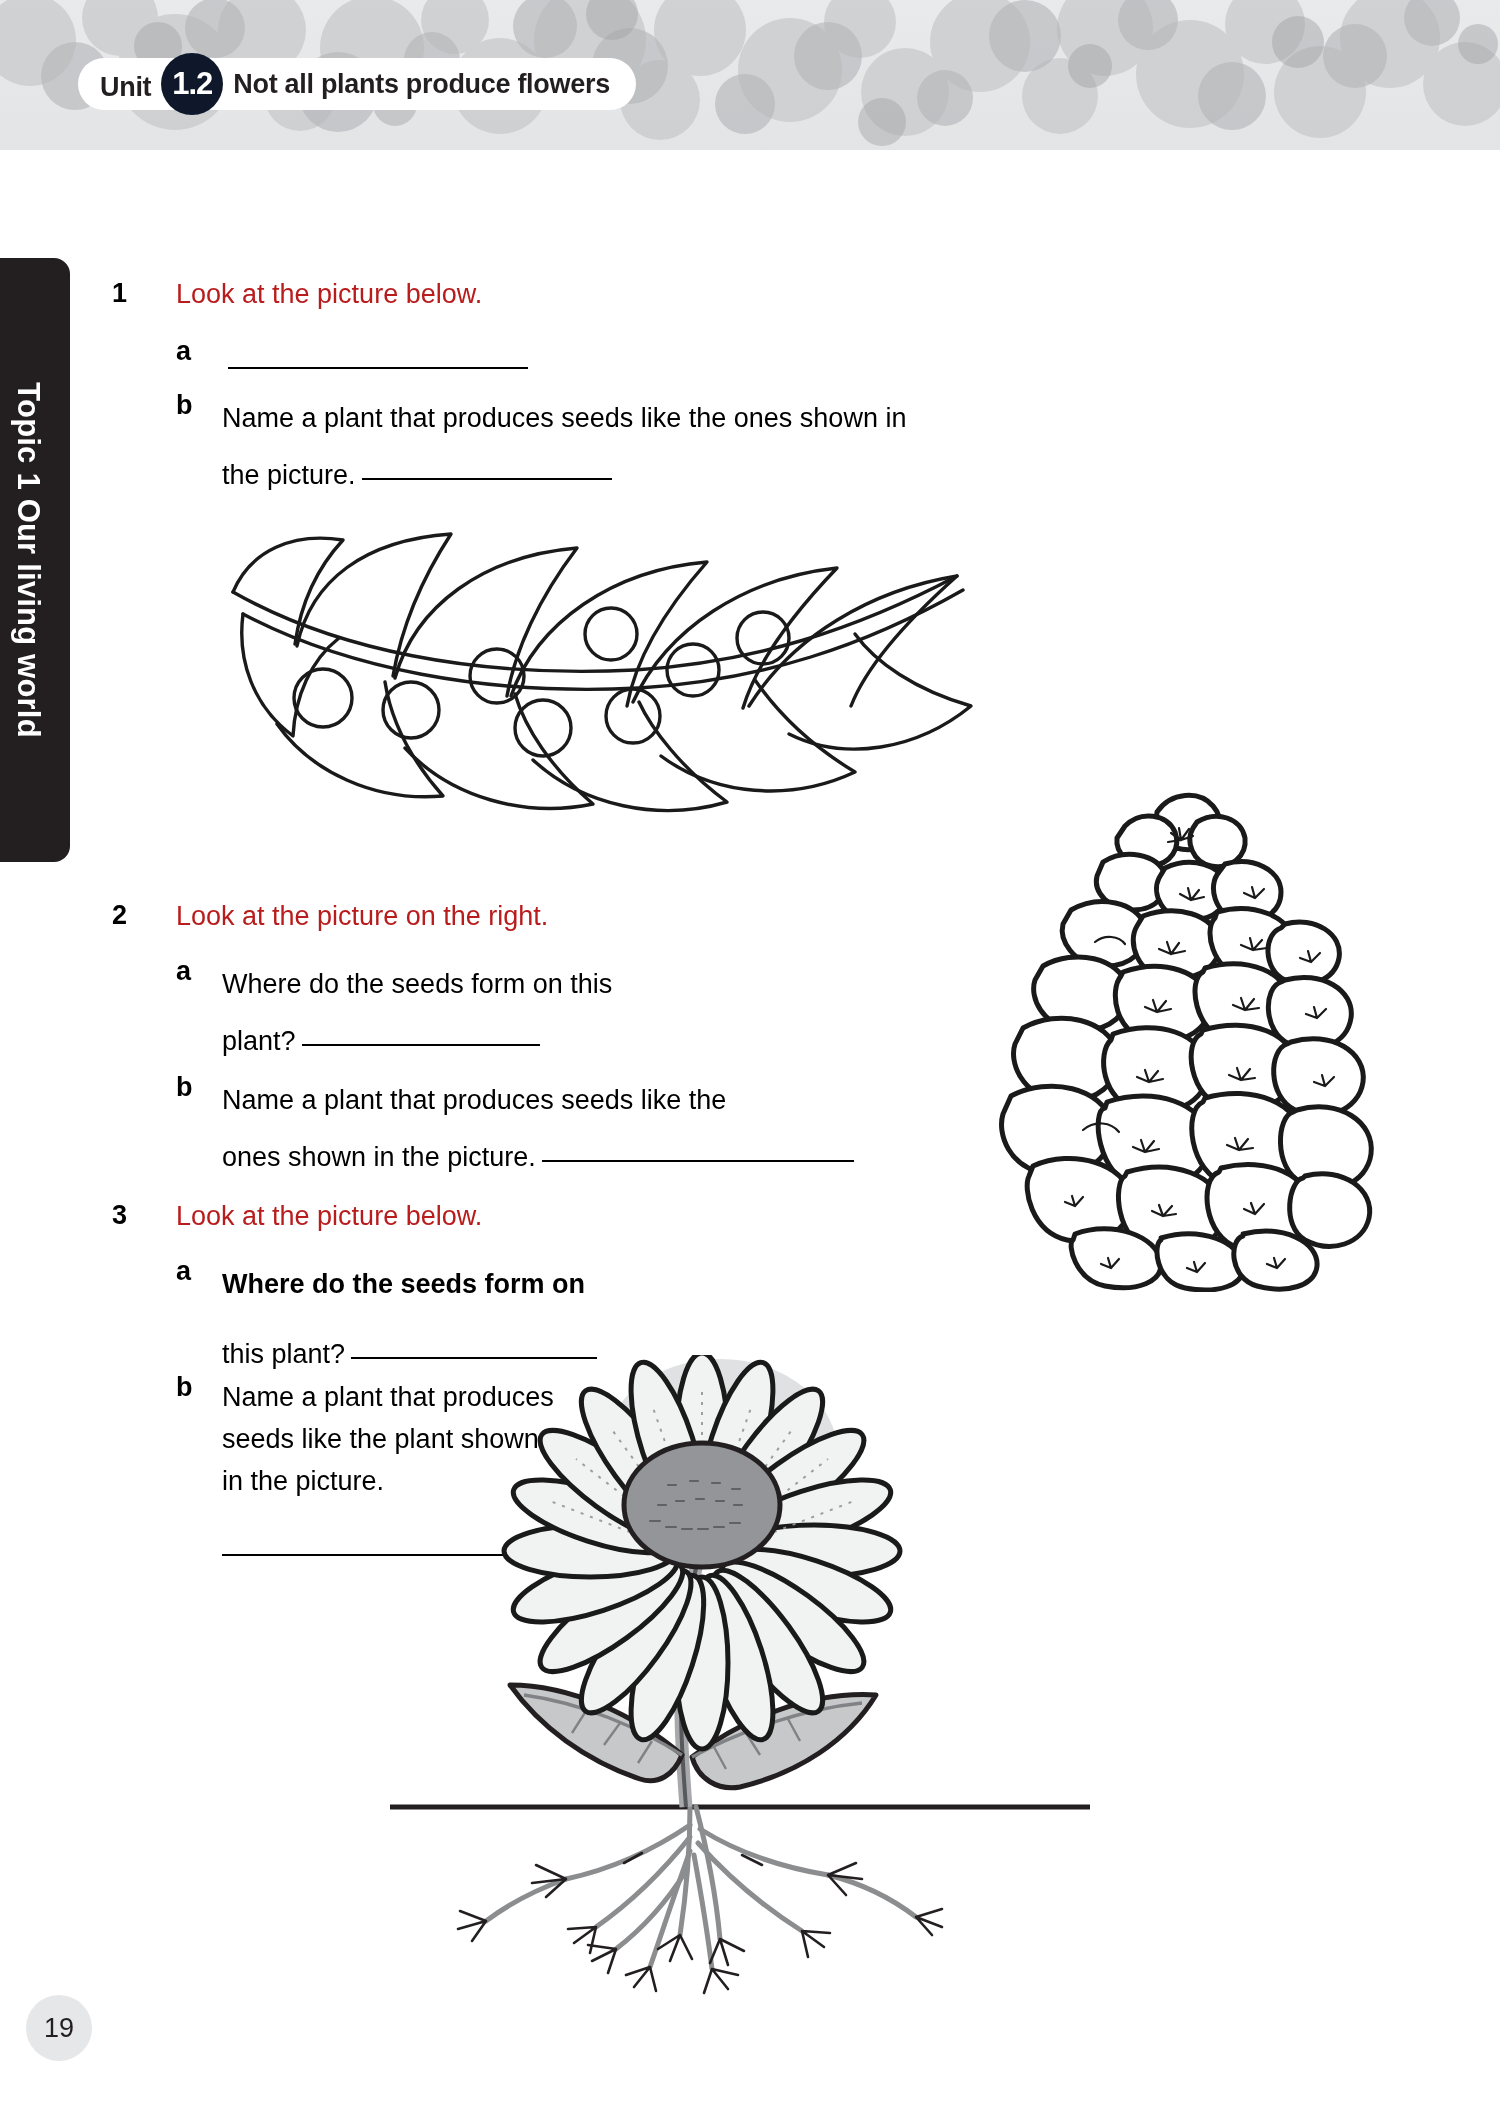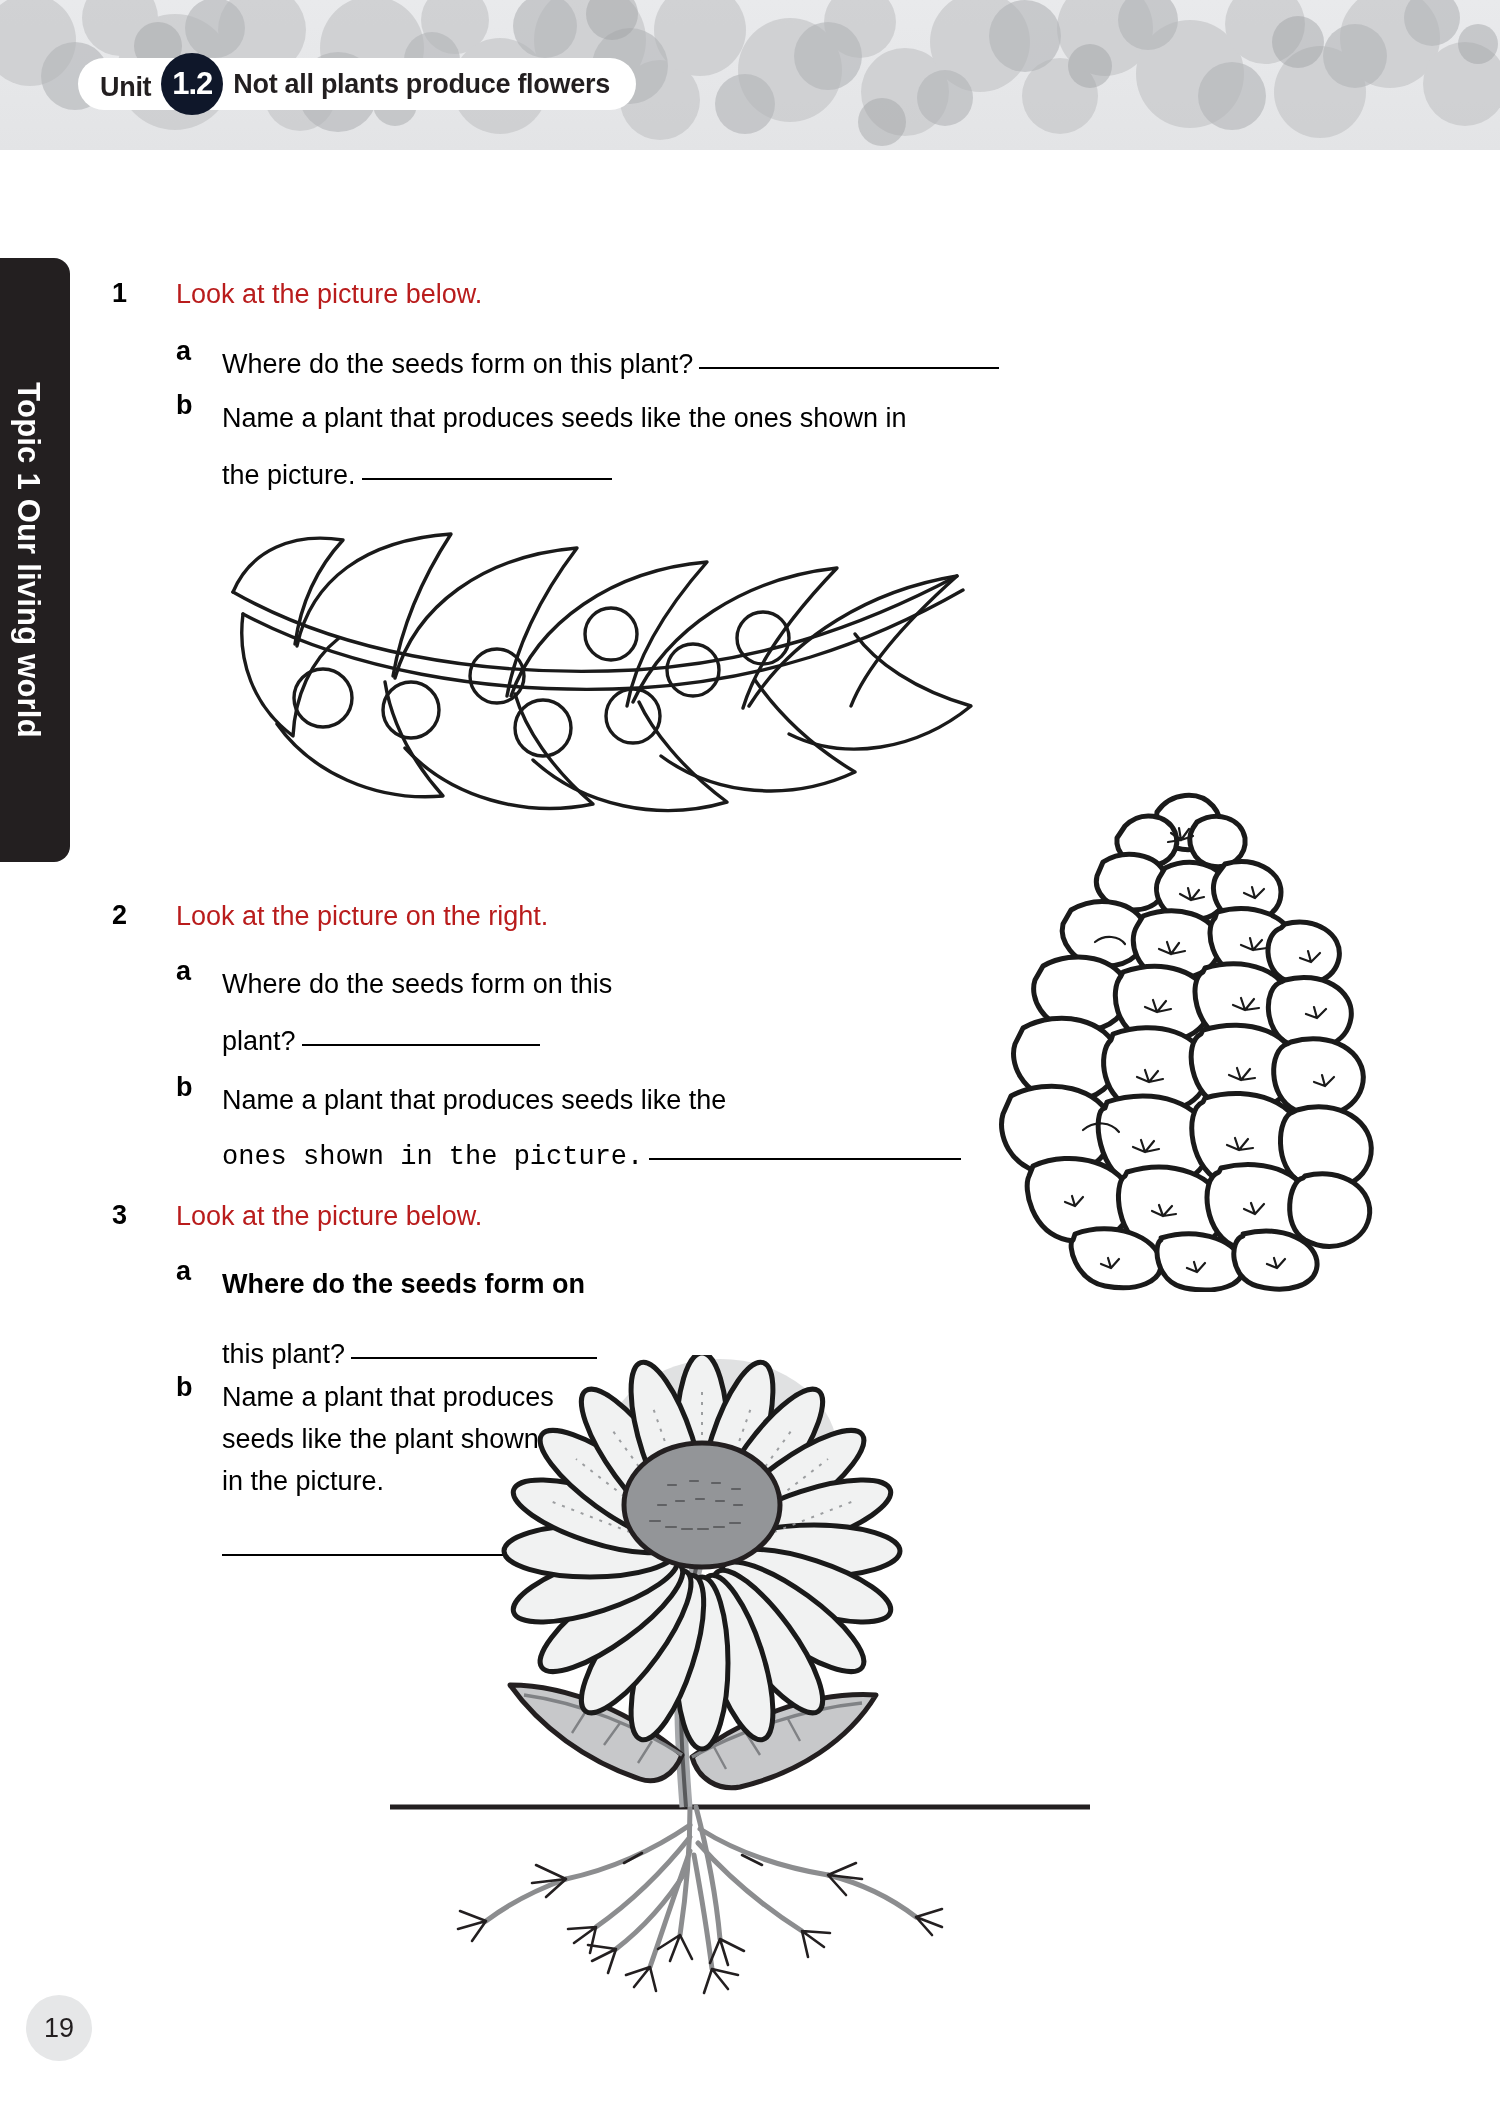--- a/index.html
+++ b/index.html
@@ -172,21 +172,21 @@
   <span class="topic-tab-label">Topic 1 Our living world</span>
 </div>
 
 <div class="q" style="left:112px;top:278px;width:1120px;">
   <span class="q-num">1</span>
   <span class="q-stem">Look at the picture below.</span>
 
   <div class="sub" style="left:64px;top:58px;width:1050px;">
     <span class="sub-letter">a</span>
     <span class="sub-text nowrap">
-      <span>Where do the seeds form on this plant?</span><span class="rule" style="width:300px;"></span>
+      <span class="rule" style="width:300px;"></span>
     </span>
   </div>
 
   <div class="sub" style="left:64px;top:112px;width:1050px;">
     <span class="sub-letter">b</span>
     <span class="sub-text nowrap" style="top:0;">Name a plant that produces seeds like the ones shown in</span>
     <span class="sub-text nowrap" style="top:57px;">
       <span>the picture.</span><span class="rule" style="width:250px;"></span>
     </span>
   </div>
@@ -233,21 +233,21 @@
     <span class="sub-letter">a</span>
     <span class="sub-text nowrap" style="top:0;">Where do the seeds form on this</span>
     <span class="sub-text nowrap" style="top:57px;">
       <span>plant?</span><span class="rule" style="width:238px;"></span>
     </span>
   </div>
 
   <div class="sub" style="left:64px;top:172px;width:800px;">
     <span class="sub-letter">b</span>
     <span class="sub-text nowrap" style="top:0;">Name a plant that produces seeds like the</span>
-    <span class="sub-text nowrap" style="top:57px;font-family:Liberation Mono, monospace;">
+    <span class="sub-text nowrap" style="top:57px;">
       <span>ones shown in the picture.</span><span class="rule" style="width:312px;"></span>
     </span>
   </div>
 </div>
 
 <div class="illus" style="left:985px;top:752px;">
   <svg width="400" height="540" viewBox="0 0 400 540">
     <g fill="#ffffff" stroke="#1a1a1a" stroke-width="5" stroke-linejoin="round" stroke-linecap="round">
 
       <path d="M172 60 C 186 40, 214 38, 228 54 C 240 68, 236 86, 220 94 C 202 102, 178 96, 170 80 Z"></path>

